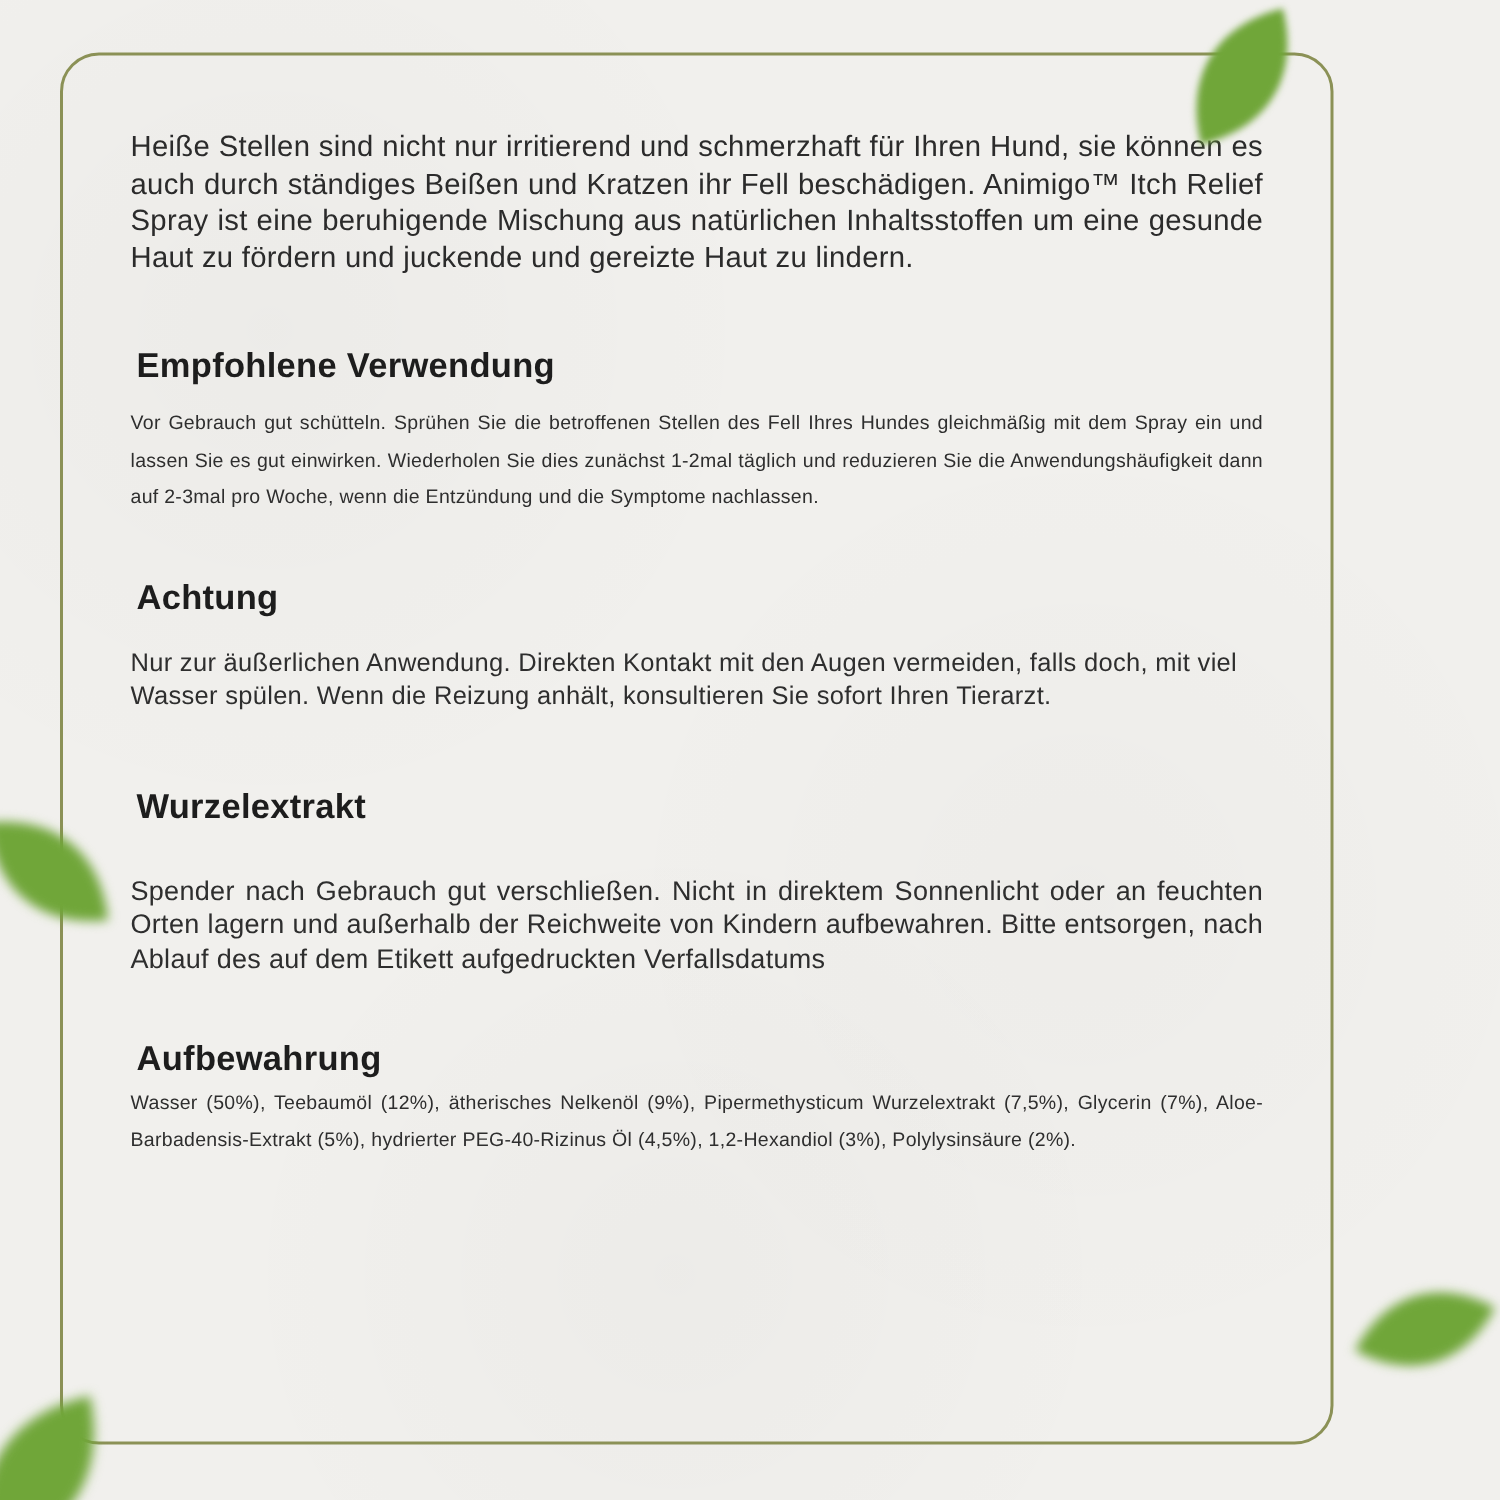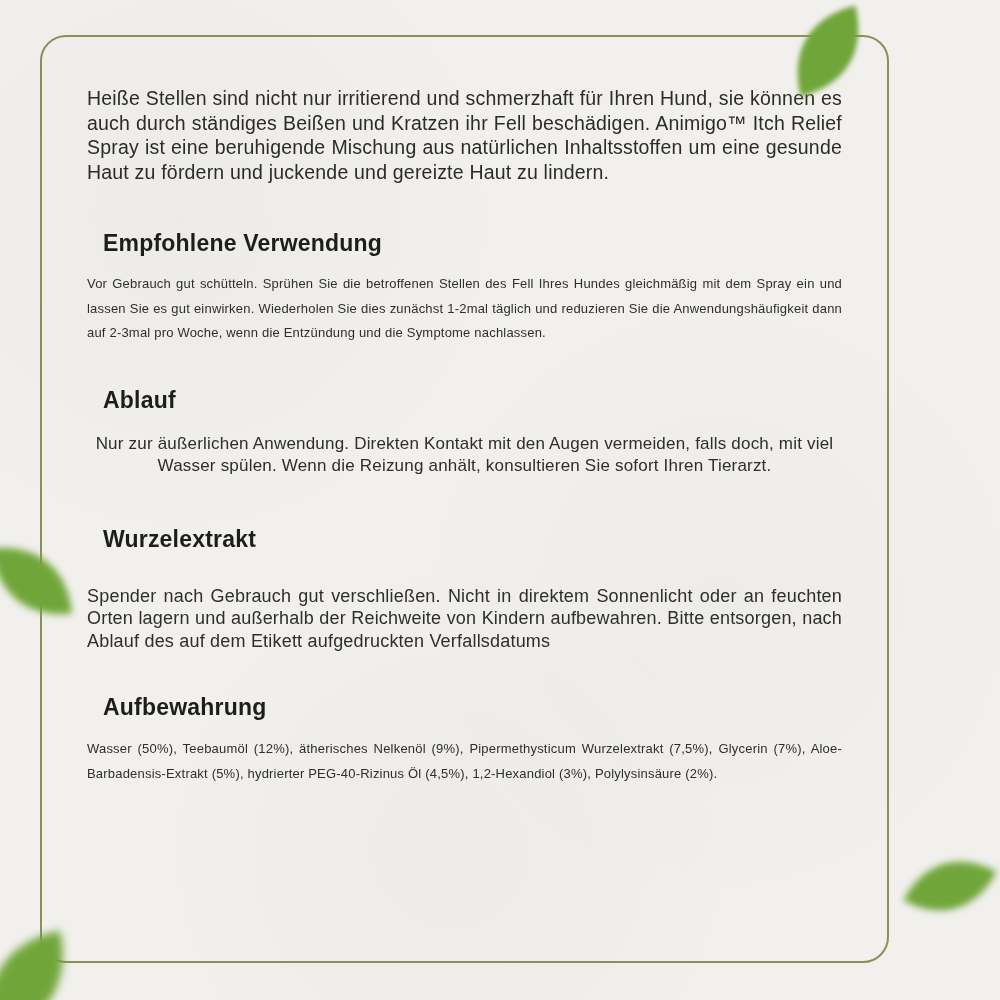--- a/index.html
+++ b/index.html
@@ -36,42 +36,42 @@
   .intro {
     margin: 0;
     font-size: 19.5px;
     line-height: 24.5px;
     letter-spacing: 0.2px;
     text-align: justify;
     color: #2b2b2b;
   }
 
   .section-heading {
-    margin: 16px;
+    margin: 4px;
     font-size: 23px;
     line-height: 25px;
     font-weight: 700;
     letter-spacing: 0.2px;
     color: #1d1d1d;
   }
   .h-verwendung  { margin-top: 47px; }
   .h-achtung     { margin-top: 42px; }
   .h-aufbewahrung{ margin-top: 49px; }
   .h-inhalt      { margin-top: 43px; }
 
   .section-body {
     margin: 0;
     font-size: 13px;
     line-height: 24.5px;
     letter-spacing: 0.2px;
     text-align: justify;
     color: #2e2e2e;
   }
   .b-verwendung   { margin-top: 14px; }
-  .b-achtung      { margin-top: 20px; font-size: 17px; line-height: 22.5px; text-align: center; }
+  .b-achtung      { margin-top: 20px; font-size: 17px; line-height: 22.5px; text-align: left; }
   .b-aufbewahrung { margin-top: 33px; font-size: 18px; line-height: 22.5px; }
   .b-inhalt       { line-height: 25px; }
 
   .leaf {
     position: absolute;
     z-index: 2;
   }
   .leaf path { fill: #70a639; }
 
   .leaf-top-right {
@@ -102,21 +102,21 @@
 </head>
 <body>
 
 <div class="card">
 
   <p class="intro">Heiße Stellen sind nicht nur irritierend und schmerzhaft für Ihren Hund, sie können es auch durch ständiges Beißen und Kratzen ihr Fell beschädigen. Animigo™ Itch Relief Spray ist eine beruhigende Mischung aus natürlichen Inhaltsstoffen um eine gesunde Haut zu fördern und juckende und gereizte Haut zu lindern.</p>
 
   <h2 class="section-heading h-verwendung">Empfohlene Verwendung</h2>
   <p class="section-body b-verwendung">Vor Gebrauch gut schütteln. Sprühen Sie die betroffenen Stellen des Fell Ihres Hundes gleichmäßig mit dem Spray ein und lassen Sie es gut einwirken. Wiederholen Sie dies zunächst 1-2mal täglich und reduzieren Sie die Anwendungshäufigkeit dann auf 2-3mal pro Woche, wenn die Entzündung und die Symptome nachlassen.</p>
 
-  <h2 class="section-heading h-achtung">Ablauf</h2>
+  <h2 class="section-heading h-achtung">Achtung</h2>
   <p class="section-body b-achtung">Nur zur äußerlichen Anwendung. Direkten Kontakt mit den Augen vermeiden, falls doch, mit viel Wasser spülen. Wenn die Reizung anhält, konsultieren Sie sofort Ihren Tierarzt.</p>
 
   <h2 class="section-heading h-aufbewahrung">Wurzelextrakt</h2>
   <p class="section-body b-aufbewahrung">Spender nach Gebrauch gut verschließen. Nicht in direktem Sonnenlicht oder an feuchten Orten lagern und außerhalb der Reichweite von Kindern aufbewahren. Bitte entsorgen, nach Ablauf des auf dem Etikett aufgedruckten Verfallsdatums</p>
 
   <h2 class="section-heading h-inhalt">Aufbewahrung</h2>
   <p class="section-body b-inhalt">Wasser (50%), Teebaumöl (12%), ätherisches Nelkenöl (9%), Pipermethysticum Wurzelextrakt (7,5%), Glycerin (7%), Aloe-Barbadensis-Extrakt (5%), hydrierter PEG-40-Rizinus Öl (4,5%), 1,2-Hexandiol (3%), Polylysinsäure (2%).</p>
 
 </div>
 

